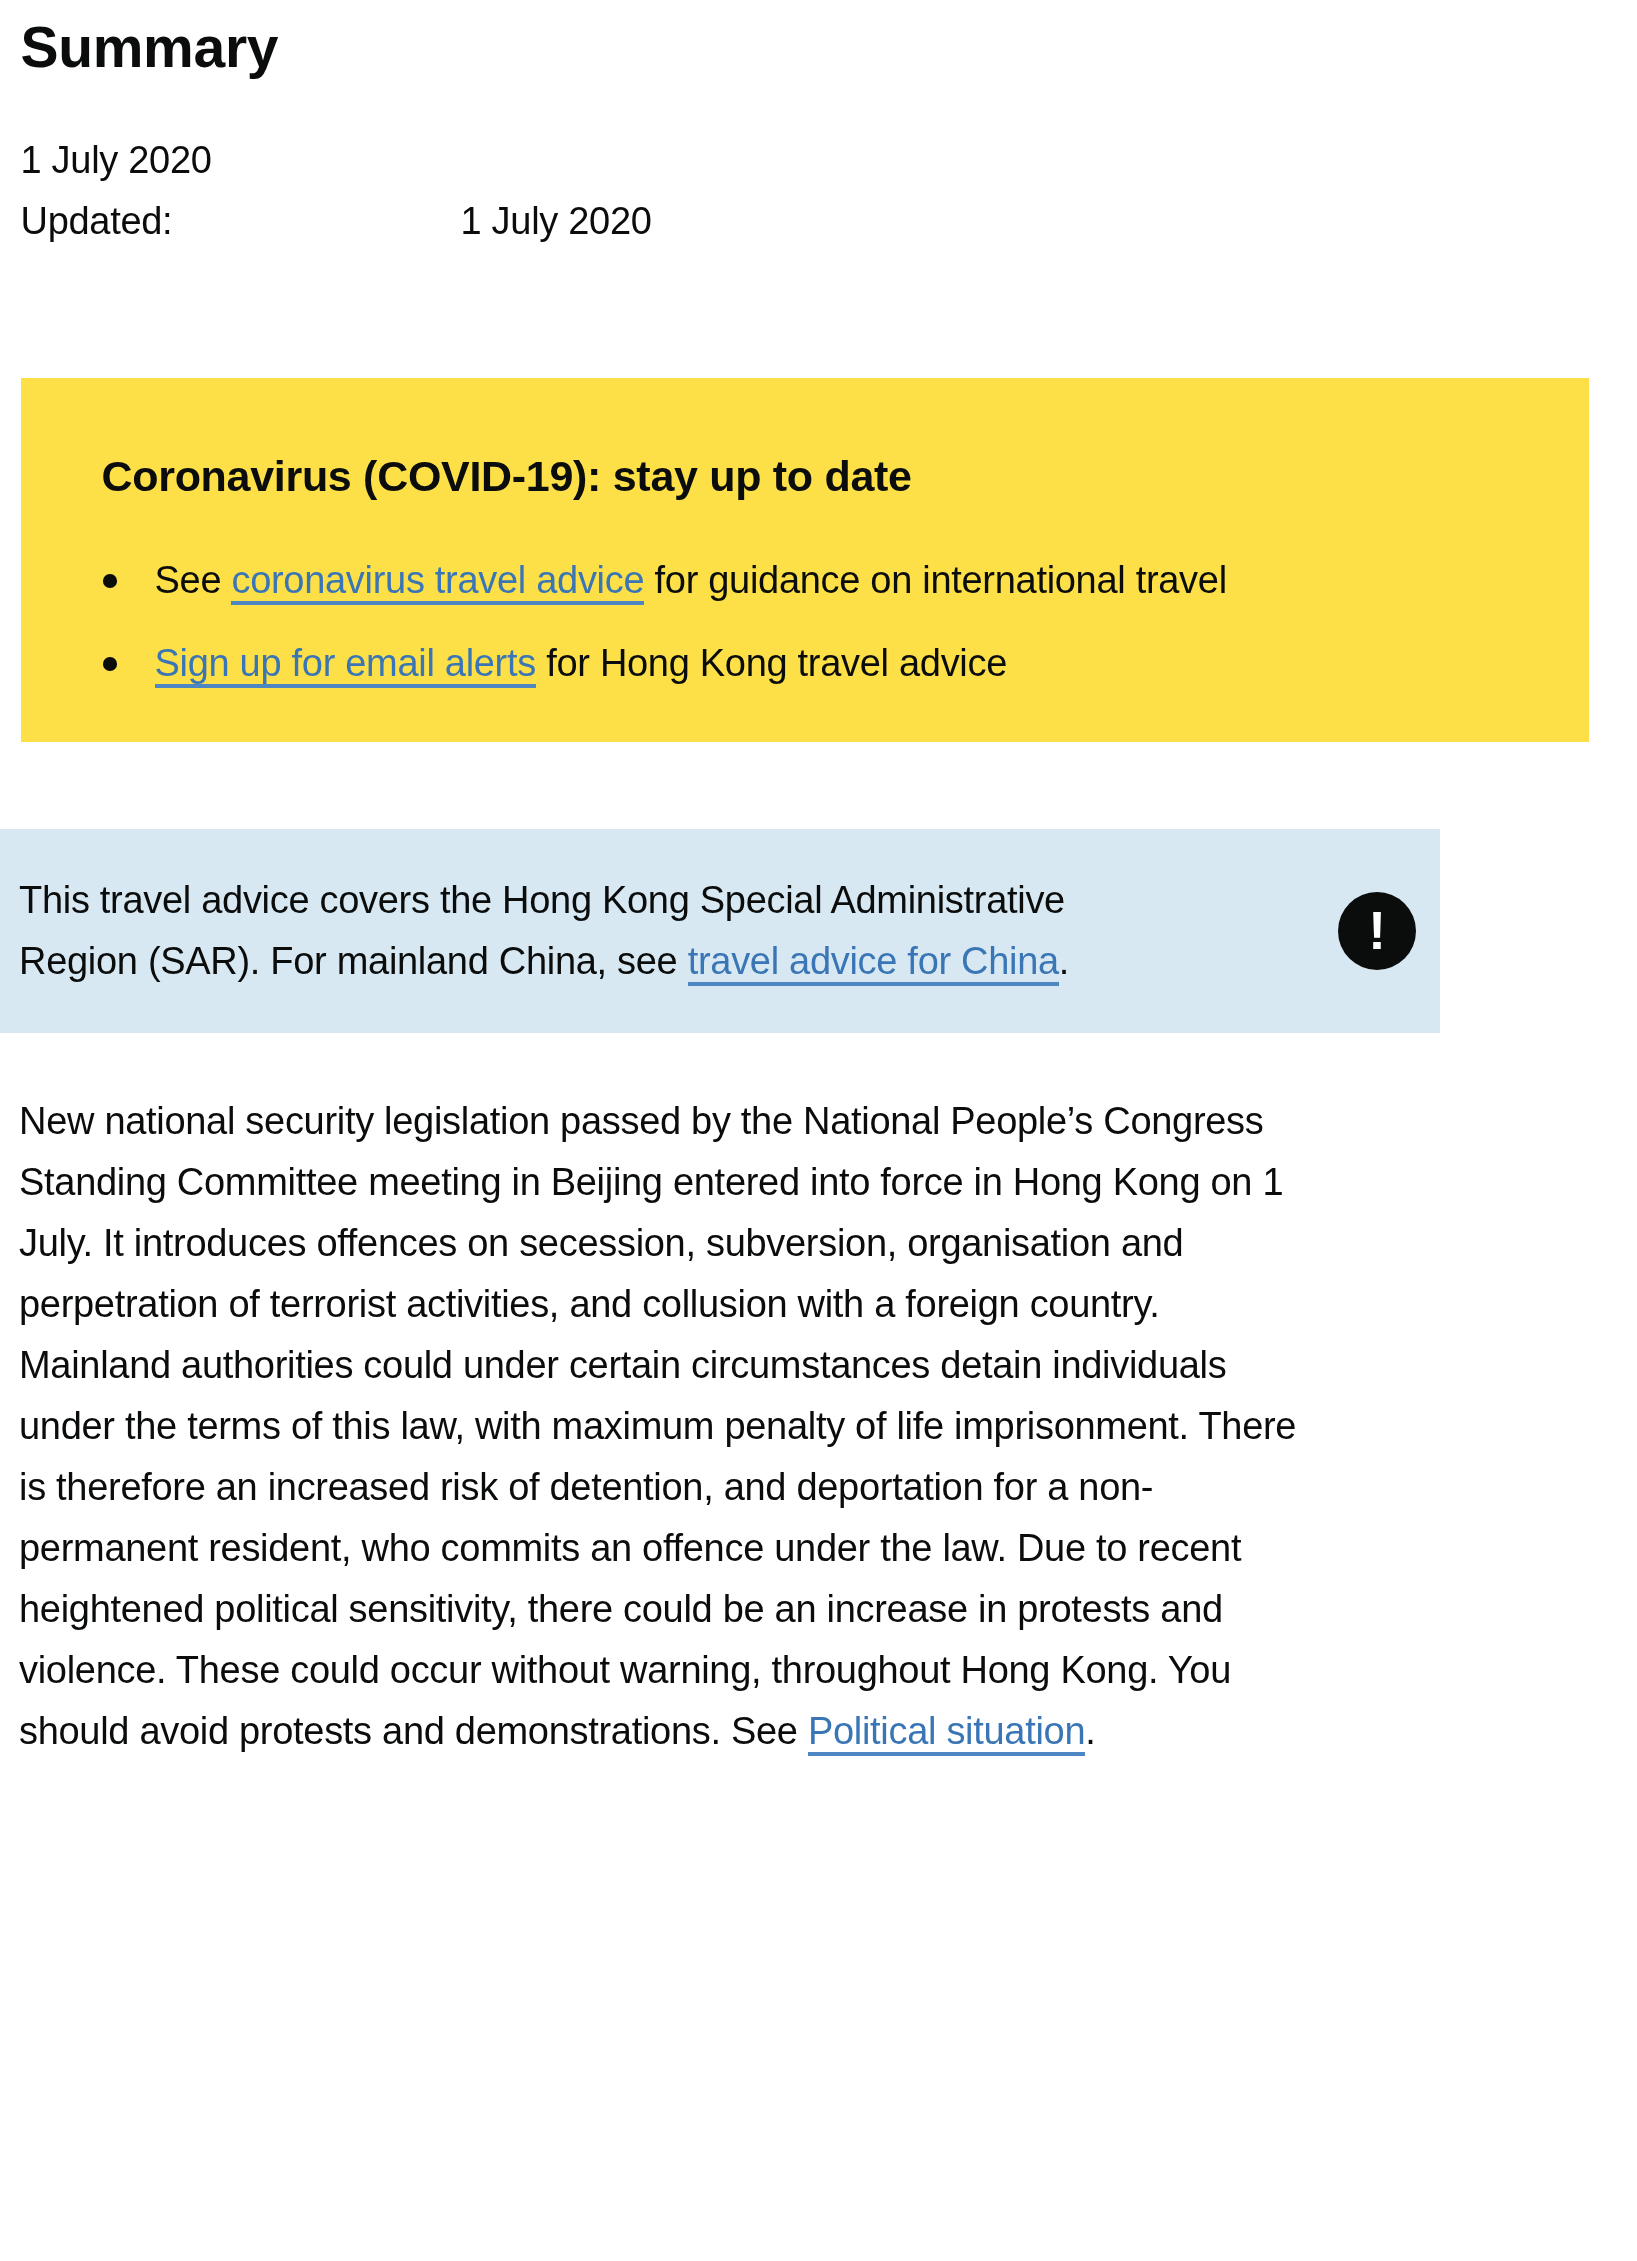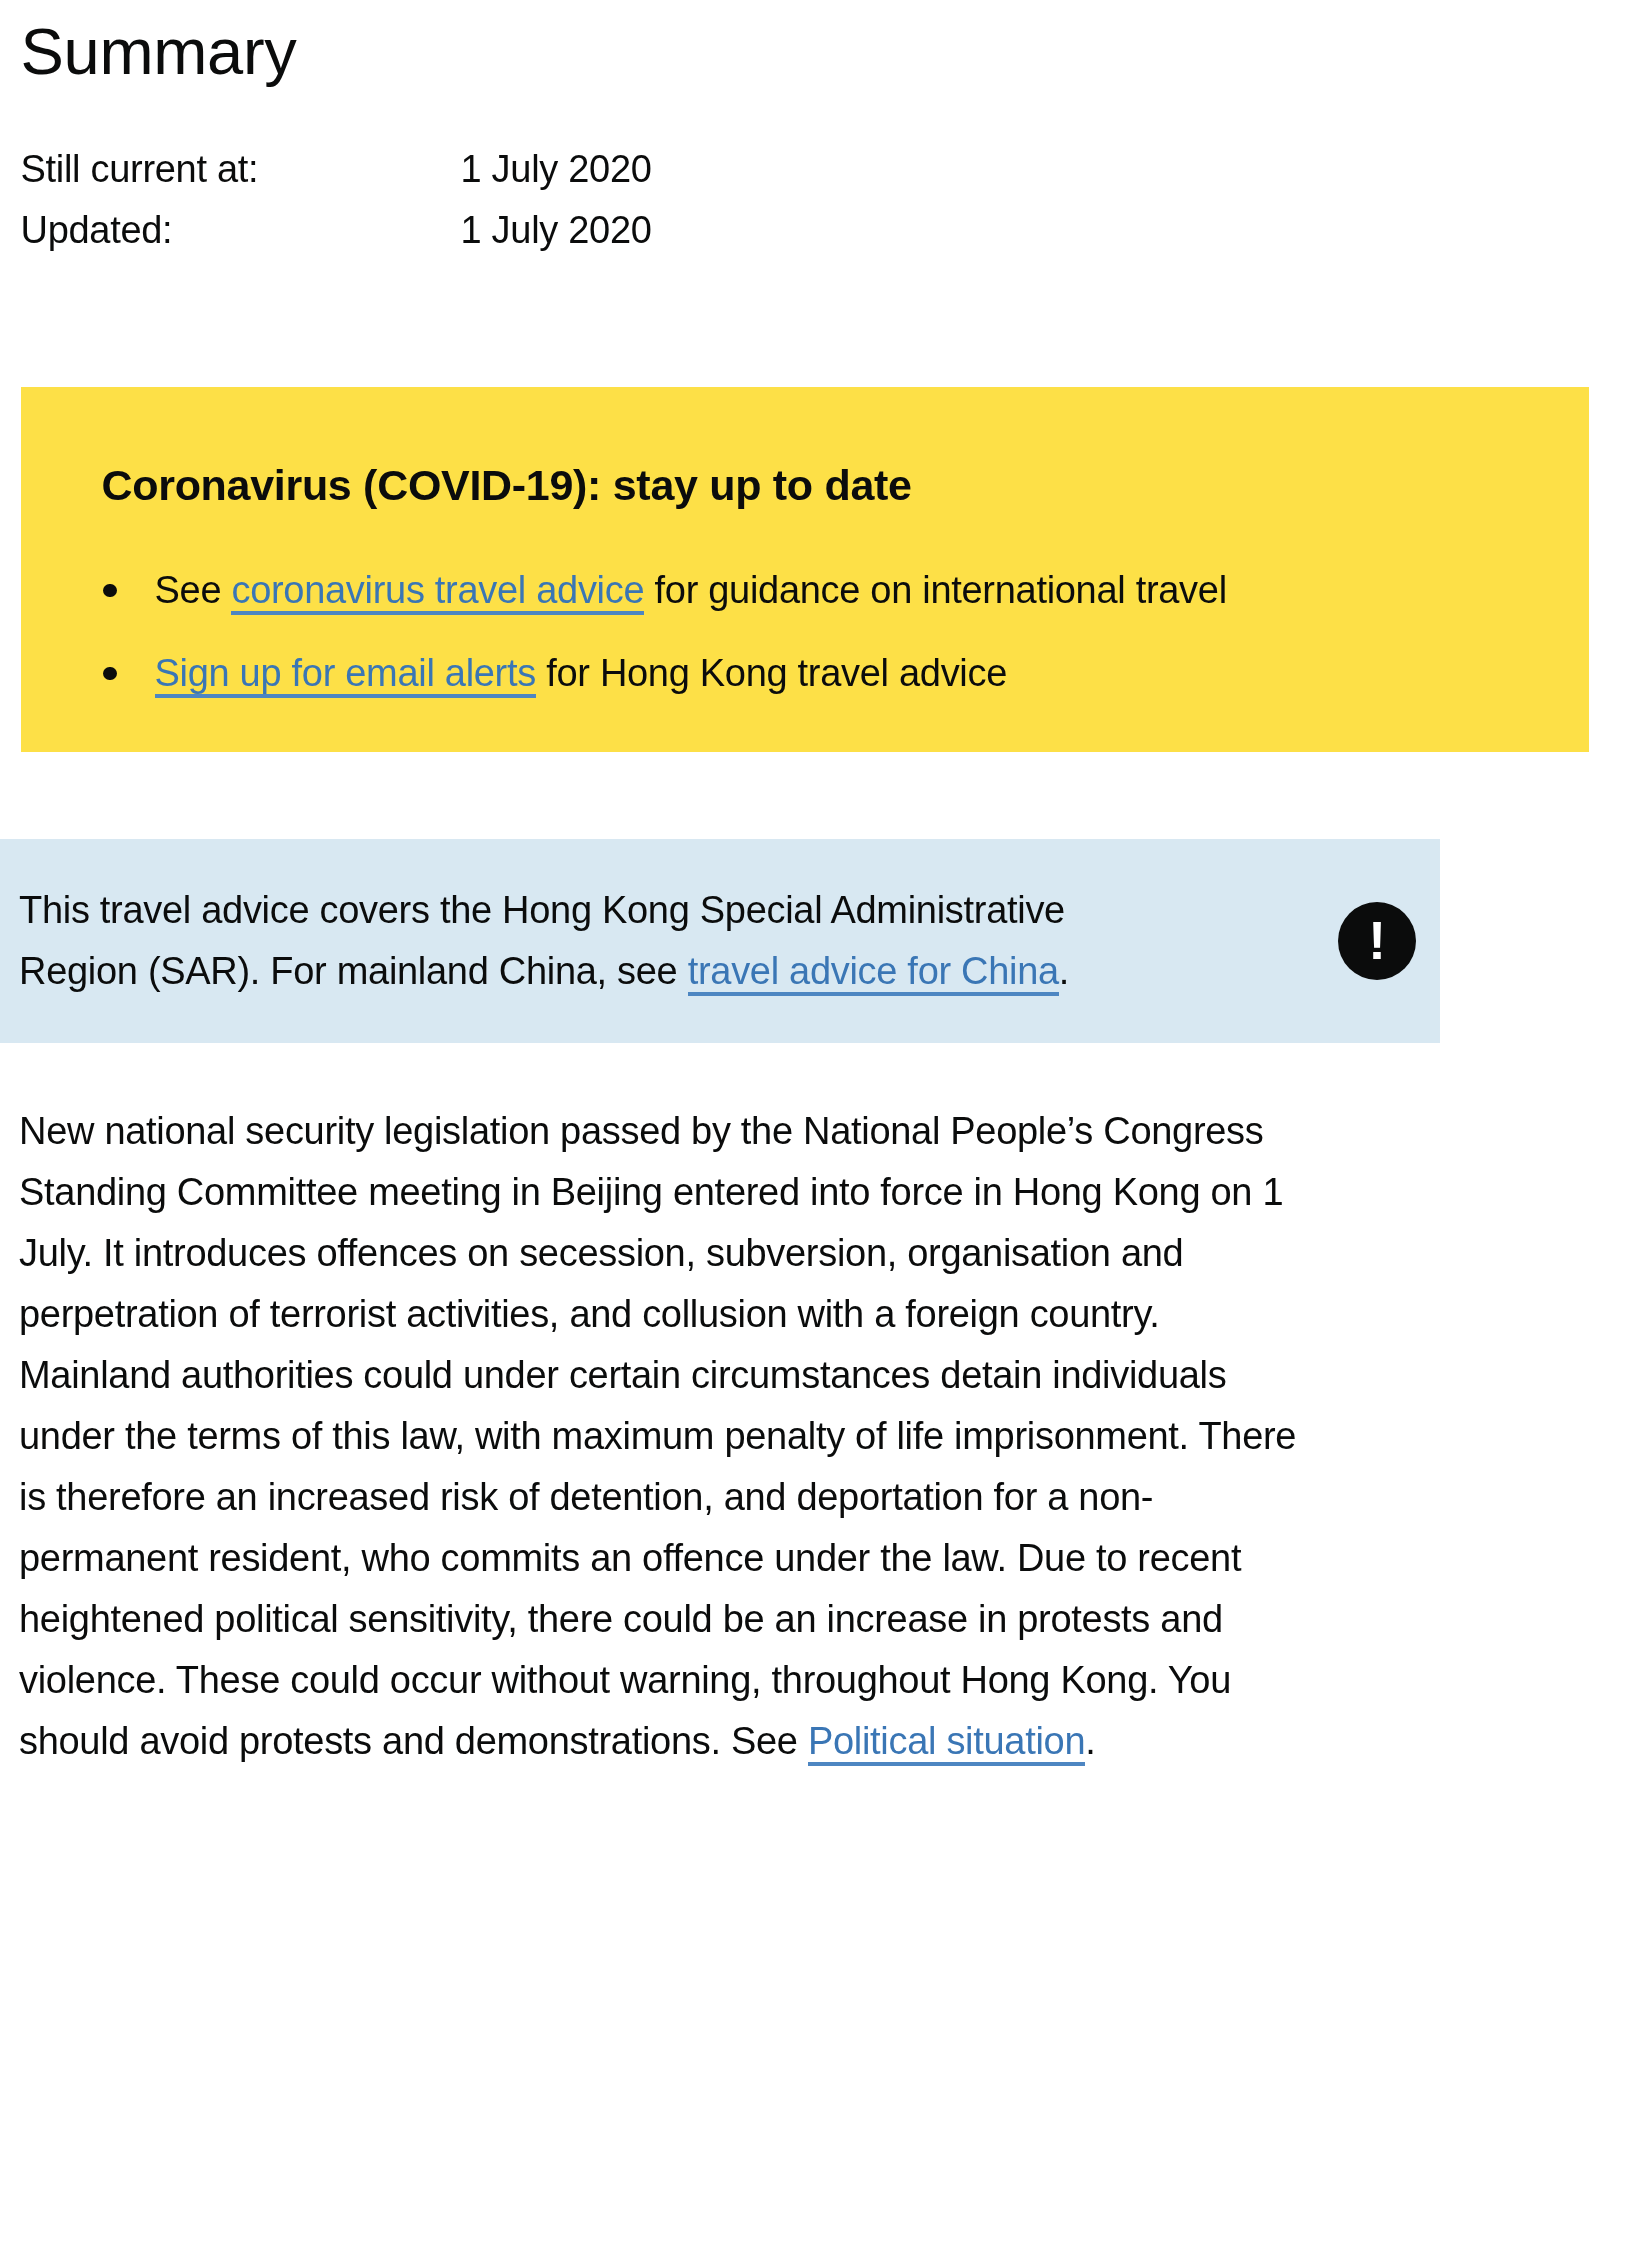--- a/index.html
+++ b/index.html
@@ -11,22 +11,22 @@
     width: 1637px;
     height: 2261px;
     overflow: hidden;
     font-family: "Liberation Sans", sans-serif;
     font-size: 38px;
     line-height: 61px;
     color: #0b0c0c;
     letter-spacing: -0.3px;
   }
   .page-title {
-    font-size: 65px;
-    font-weight: normal;
+    font-size: 57px;
+    font-weight: bold;
     line-height: 1.15;
     margin: 15.3px 20.5px 0 20.5px;
   }
   
   .meta {
     margin: 49px 20.5px 0 20.5px;
   }
   .meta-row {
     display: flex;
     align-items: flex-start;
@@ -106,21 +106,20 @@
     cursor: pointer;
   }
 </style>
 </head>
 <body>
 
 <h1 class="page-title">Summary</h1>
 
 <div class="meta">
   <div class="meta-row">
-    <div class="meta-label">Still current at:</div>
     <div class="meta-value">1 July 2020</div>
   </div>
   <div class="meta-row">
     <div class="meta-label">Updated:</div>
     <div class="meta-value">1 July 2020</div>
   </div>
 </div>
 
 <div class="covid-box">
   <h3 class="covid-box-heading">Coronavirus (COVID-19): stay up to date</h3>

